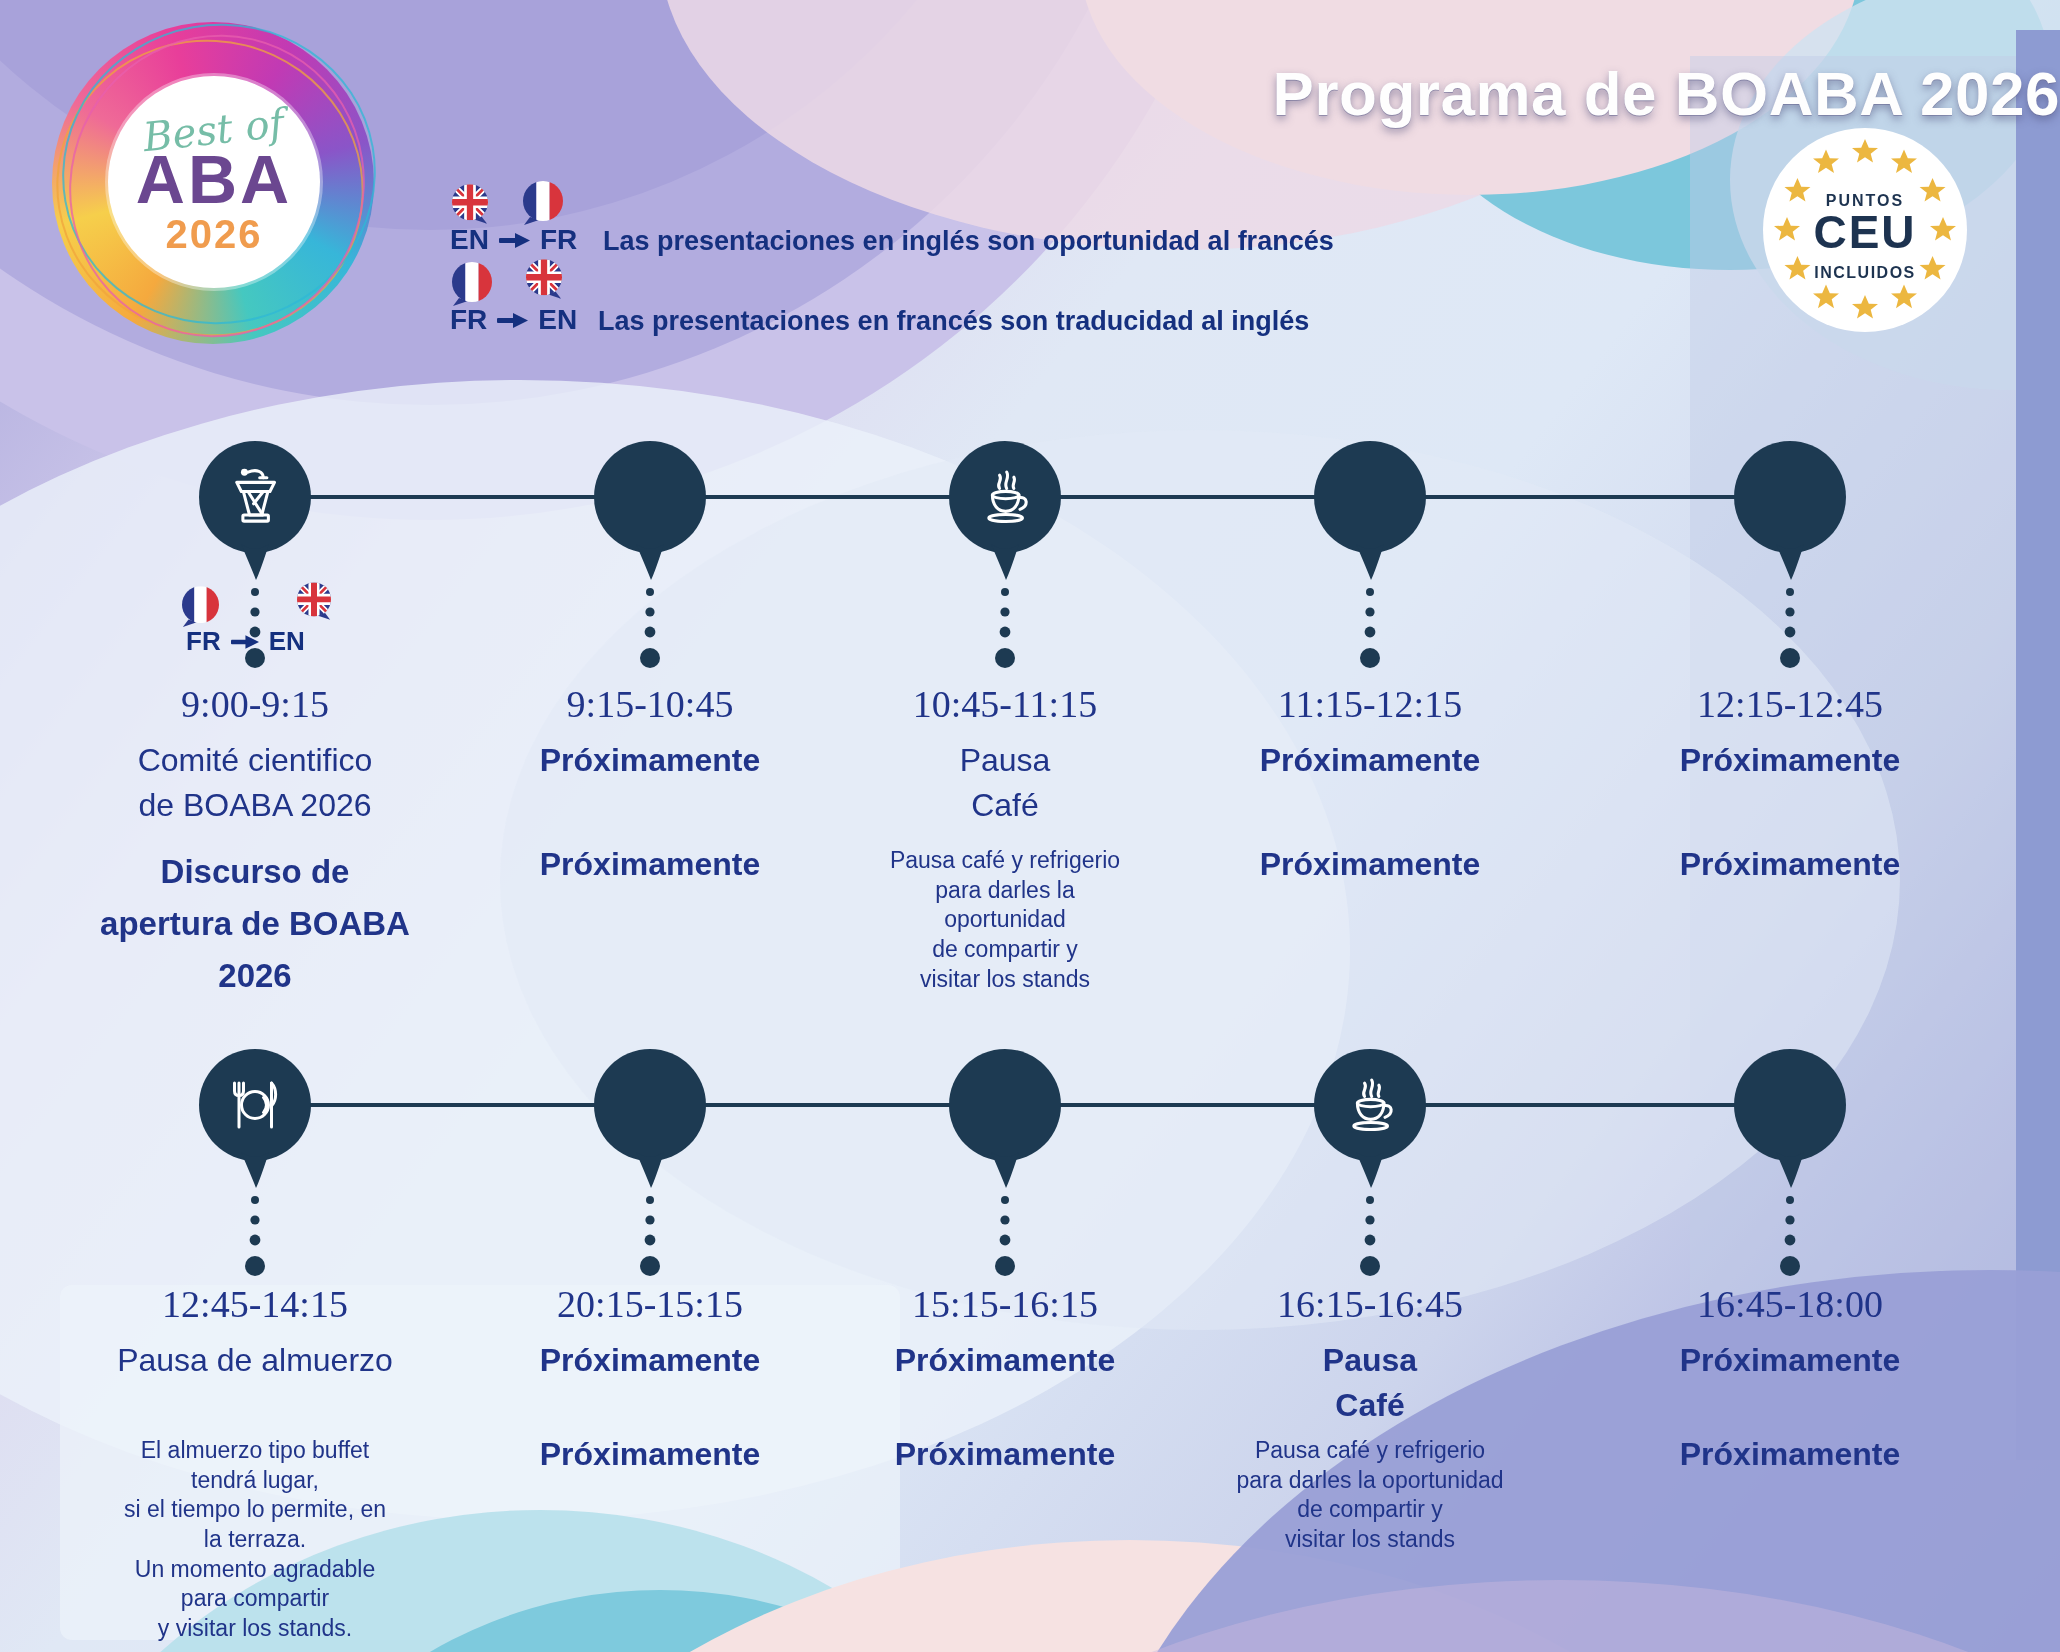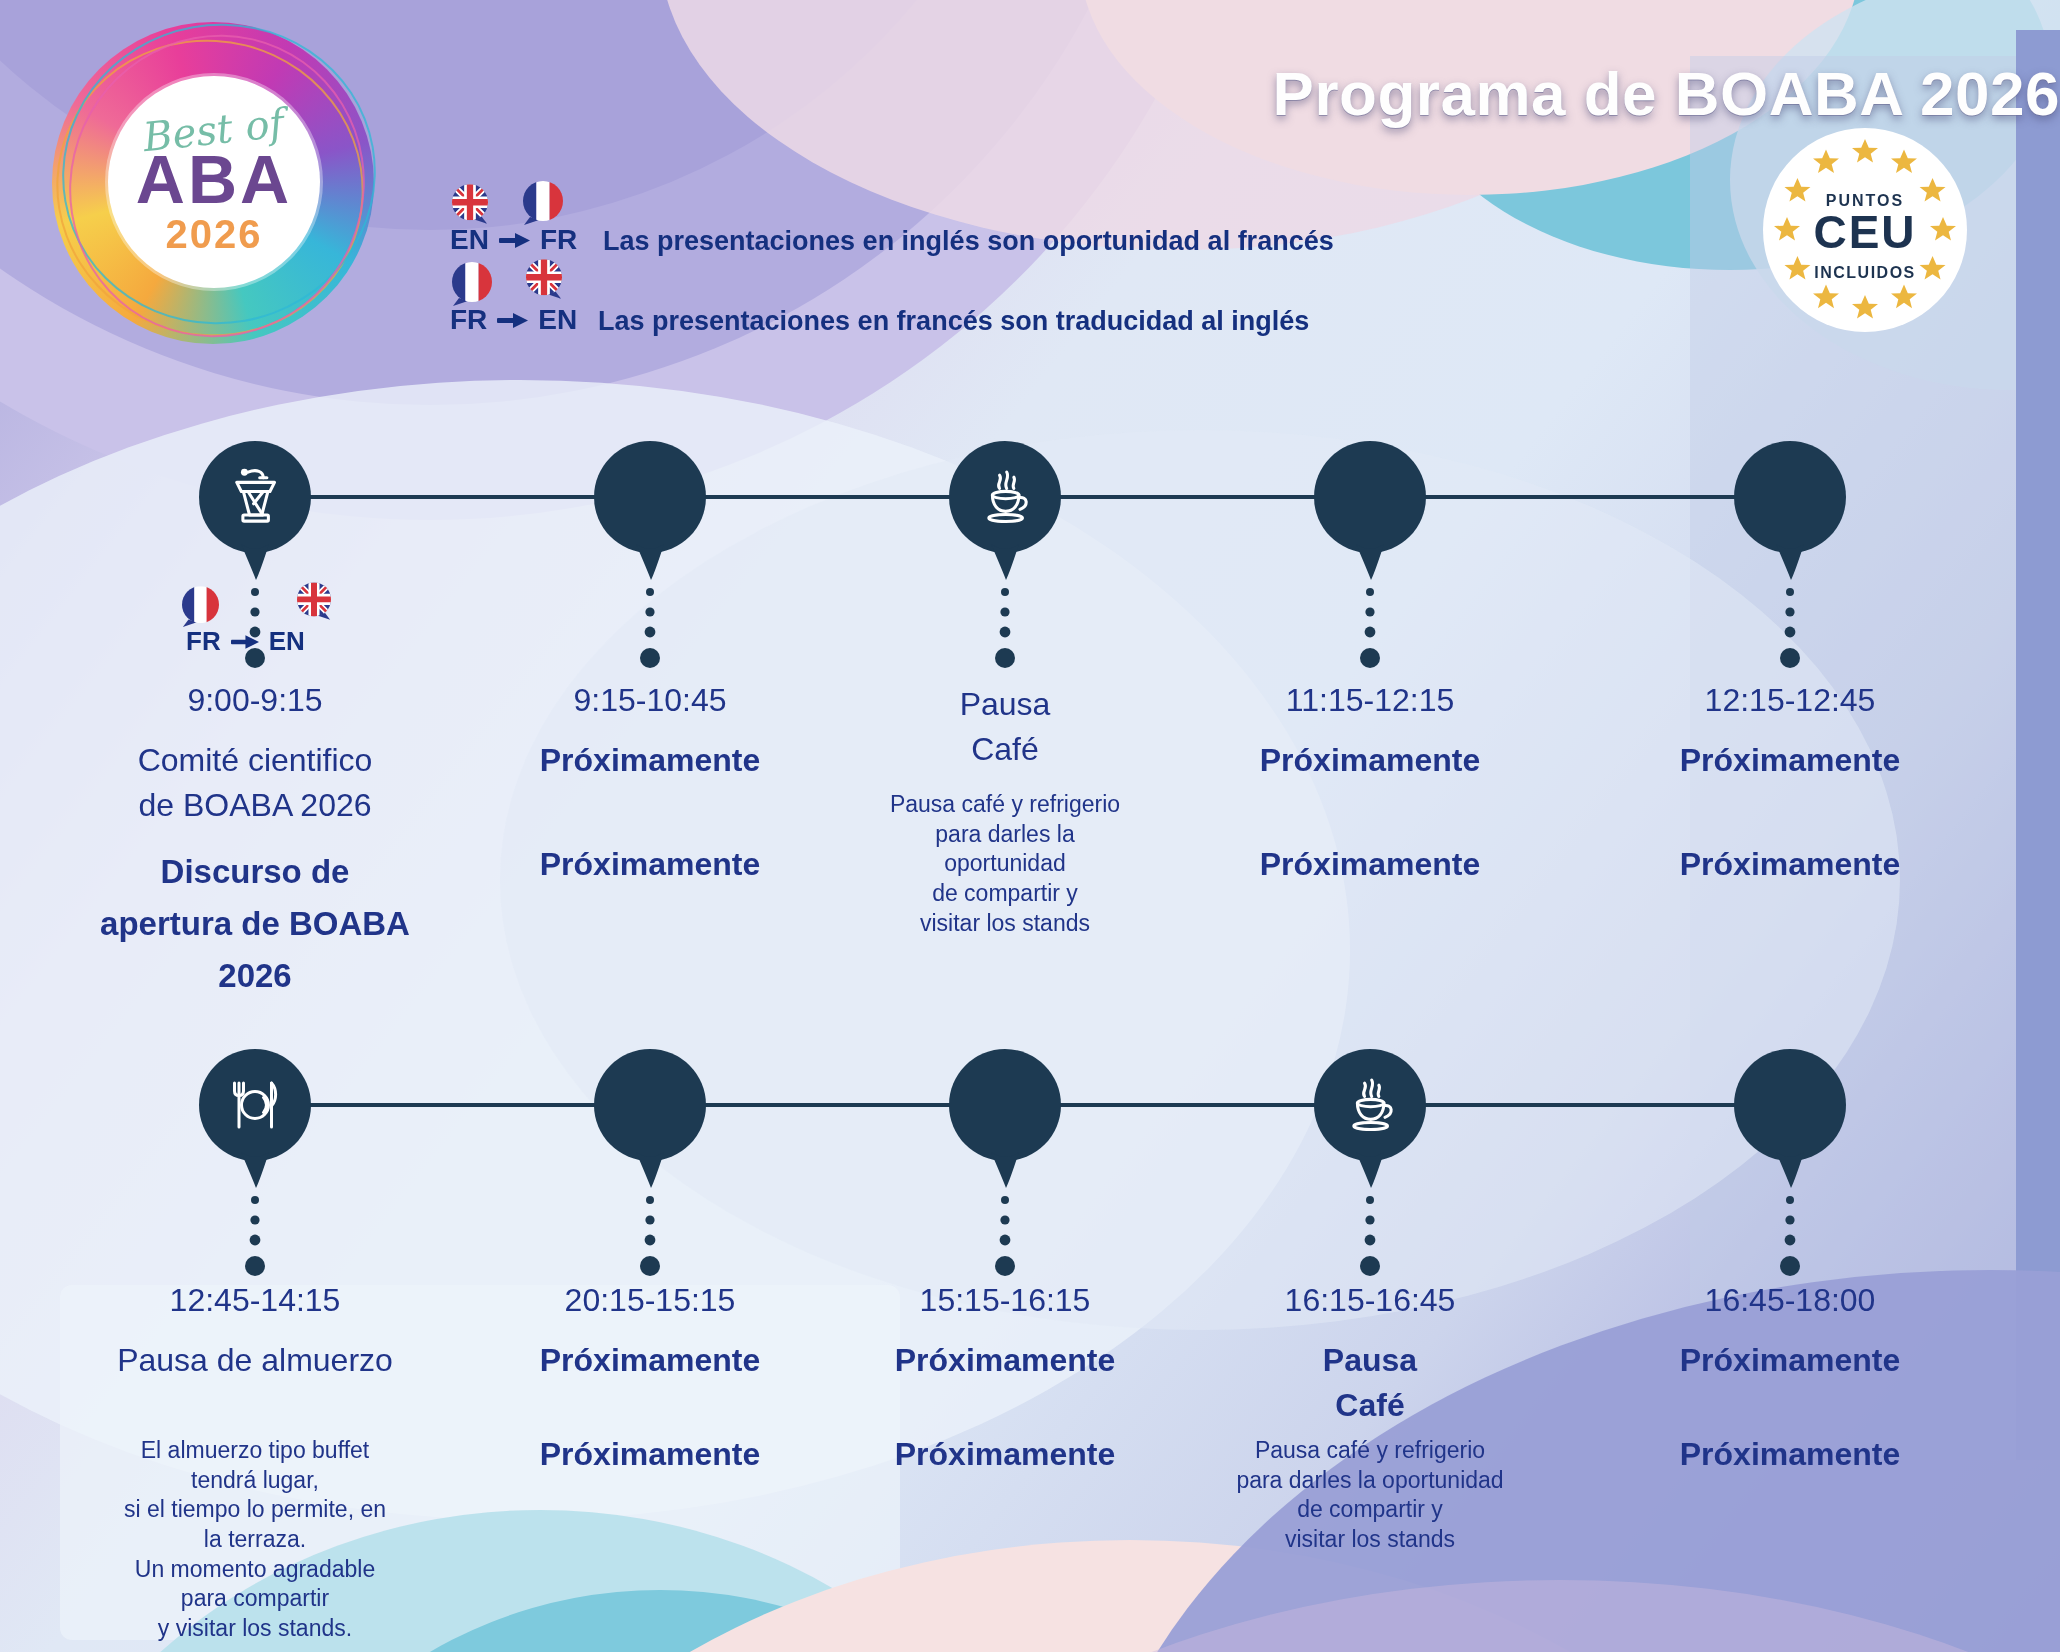--- a/index.html
+++ b/index.html
@@ -45,21 +45,21 @@
   .node{position:absolute;width:130px;height:270px;z-index:2;color:#1d3a52;}
 
   
   .node-lang{position:absolute;left:150px;top:582px;width:220px;height:86px;}
   .node-lang .code-row{left:36px;top:44px;font-size:26px;}
 
   
   .session{position:absolute;width:380px;text-align:center;color:#203489;}
   .row1 .session{top:682px;}
   .row2 .session{top:1282px;}
-  .time{font-size:32px;height:56px;}
+  .time{font-size:38px;height:56px;font-family:Liberation Serif, serif;}
   .stitle{min-height:108px;font-size:32px;line-height:1.42;white-space:pre-line;}
   .row2 .stitle{min-height:98px;}
   .t-bold{font-weight:bold;}
   .detail{white-space:pre-line;}
   .d-big{font-size:33px;font-weight:bold;line-height:1.58;}
   .d-bold{font-size:32px;font-weight:bold;}
   .d-small{font-size:23px;line-height:1.29;}
 </style>
 </head>
 <body>
@@ -264,20 +264,21 @@
         <div class="detail d-big">Discurso de
 apertura de BOABA
 2026</div>
       </div>
       <div class="session" style="left:460px">
         <div class="time">9:15-10:45</div>
         <div class="stitle t-bold">Próximamente</div>
         <div class="detail d-bold">Próximamente</div>
       </div>
       <div class="session" style="left:815px">
+        <div class="time">10:45-11:15</div>
         <div class="stitle t-reg">Pausa
 Café</div>
         <div class="detail d-small">Pausa café y refrigerio
 para darles la
 oportunidad
 de compartir y
 visitar los stands</div>
       </div>
       <div class="session" style="left:1180px">
         <div class="time">11:15-12:15</div>

